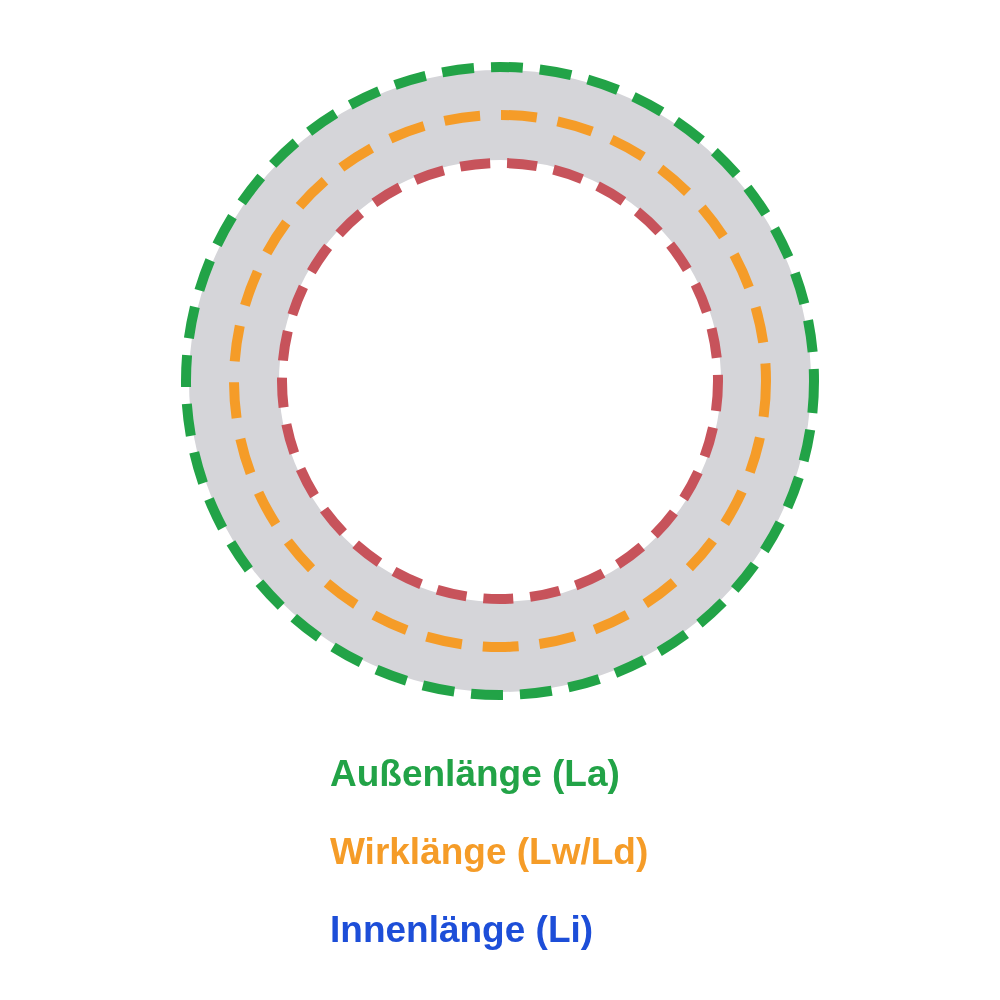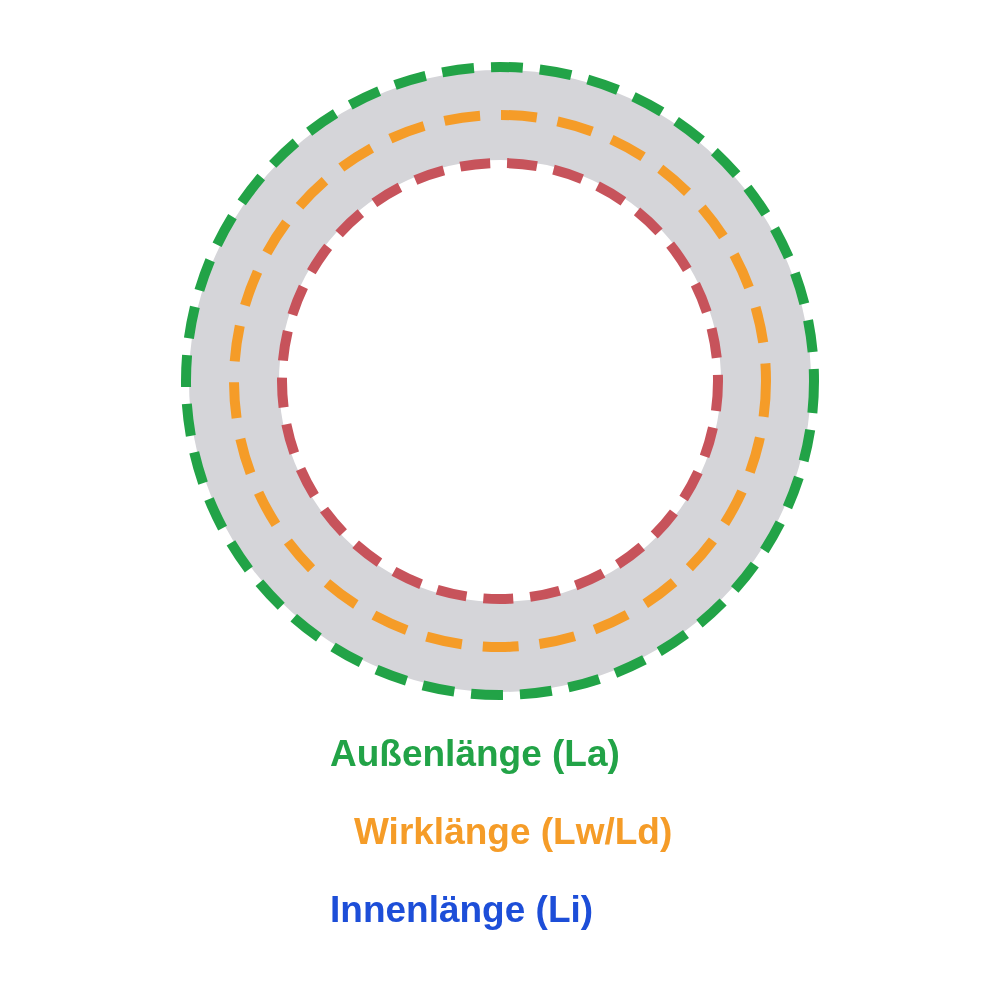--- a/index.html
+++ b/index.html
@@ -50,18 +50,18 @@
 
       <circle cx="500" cy="381" r="314" fill="none" stroke-width="10" stroke-dasharray="32 17" stroke="#22a347"></circle>
 
       <circle cx="500" cy="381" r="266" fill="none" stroke-width="10" stroke-dasharray="36 21" stroke="#f59c28"></circle>
 
       <circle cx="500" cy="381" r="218" fill="none" stroke-width="10" stroke-dasharray="30 17" stroke="#c7535b"></circle>
     </svg>
   </div>
 
   <div class="legend">
-    <div class="legend-item" style="color: rgb(34, 163, 71);">Außenlänge (La)</div>
-    <div class="legend-item" style="color: rgb(245, 156, 40); margin-left: 24px;">Wirklänge (Lw/Ld)</div>
+    <div class="legend-item" style="color: rgb(34, 163, 71); margin-top: 20px;">Außenlänge (La)</div>
+    <div class="legend-item" style="color: rgb(245, 156, 40);">Wirklänge (Lw/Ld)</div>
     <div class="legend-item" style="color: #1d4ed8;">Innenlänge (Li)</div>
   </div>
 
 </div>
 
 </body></html>

